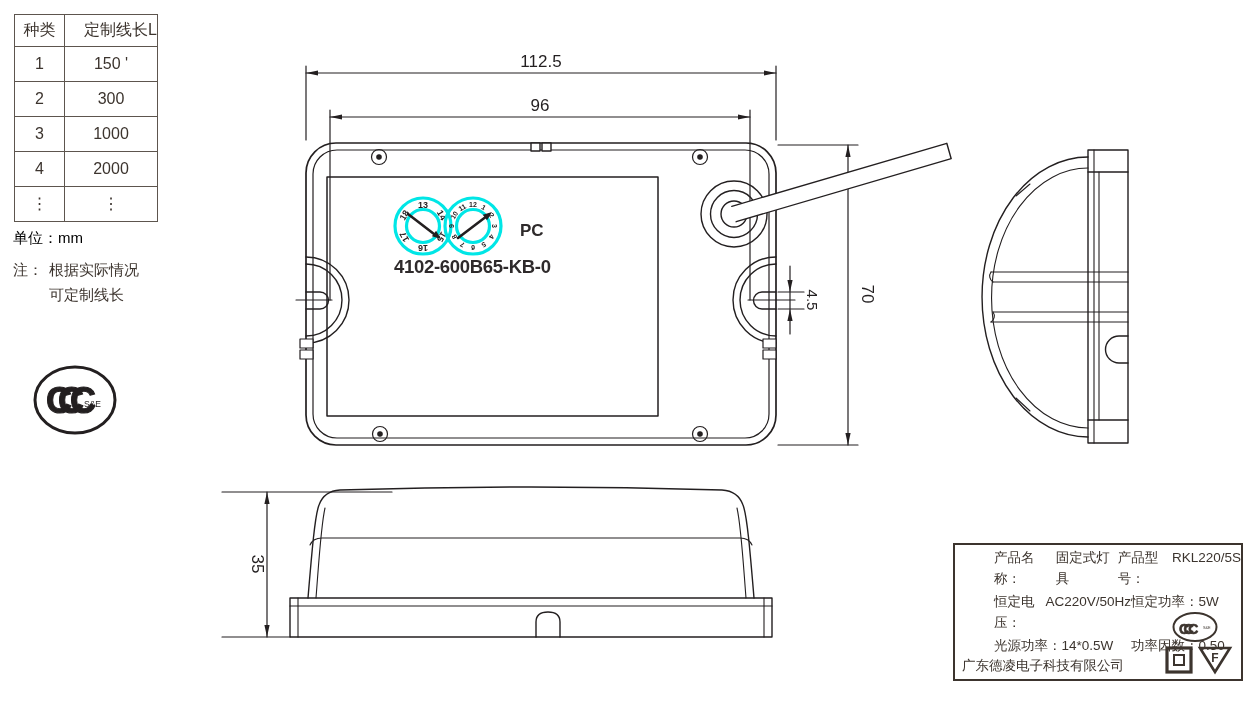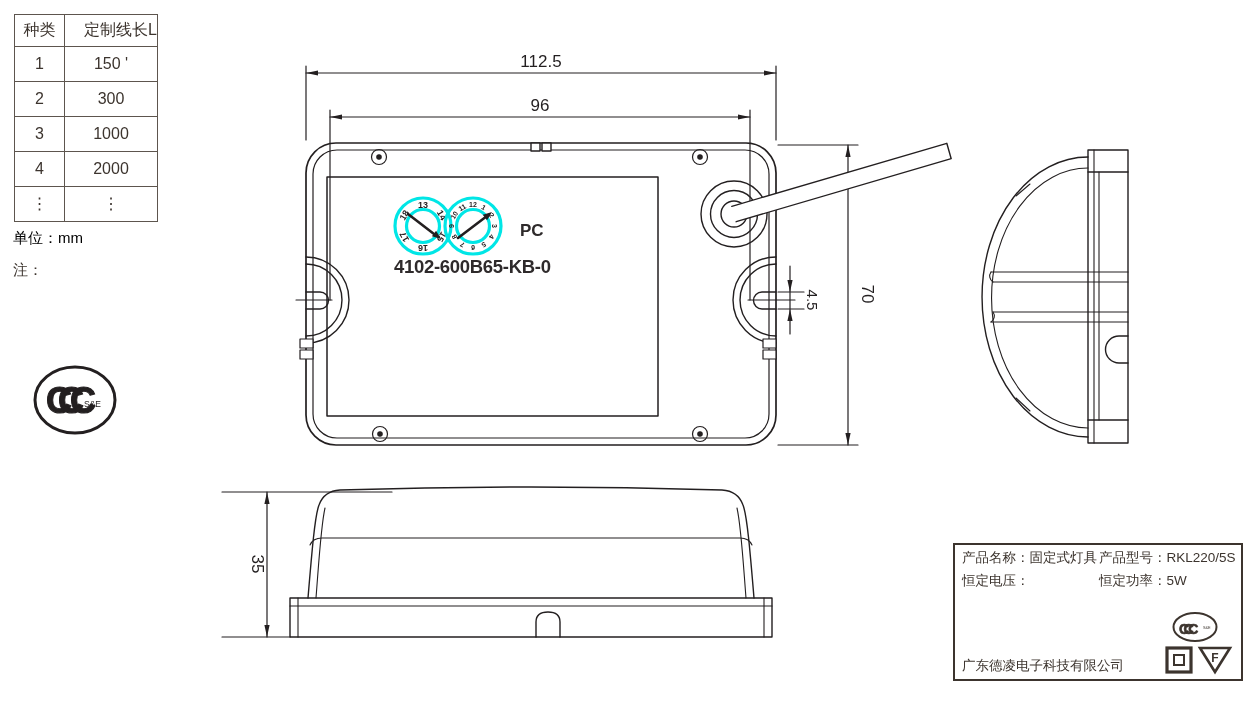--- a/index.html
+++ b/index.html
@@ -16,21 +16,21 @@
   
   .unit-note{position:absolute;left:13px;top:229px;font-size:15px;color:#000000;}
   .custom-note{position:absolute;left:13px;top:257px;font-size:15px;color:#3c342e;display:flex;line-height:25px;}
   .custom-note .prefix{margin-right:6px;}
   
   .drawing{position:absolute;left:0;top:0;}
   
   .plabel{position:absolute;left:953px;top:543px;width:290px;height:138px;border:2px solid #3c342e;
           box-sizing:border-box;background:#fff;font-size:13.5px;color:#3c342e;}
   .lrow{display:flex;padding-left:7px;line-height:21px;margin-top:2px;}
-  .pair1{width:137px;display:flex;}
+  .pair1{width:137px;display:flex;margin-left:32px;}
   .pair2{display:flex;}
   .company{position:absolute;left:7px;bottom:4px;font-size:13.5px;}
   .cert-icons{position:absolute;right:4px;bottom:2px;}
 </style>
 </head>
 <body>
 
 <div class="stage">
 
   <table class="spec-table">
@@ -58,20 +58,24 @@
     <tr>
       <td class="dots">⋮</td>
       <td class="dots">⋮</td>
     </tr>
   </tbody>
     </table>
 
   <div class="unit-note">单位：mm</div>
   <div class="custom-note">
     <span class="prefix">注：</span>
+    <span>
+      <span>根据实际情况</span><br>
+      <span>可定制线长</span>
+    </span>
   </div>
 
   <svg class="drawing" width="1246" height="701" viewBox="0 0 1246 701" fill="none" stroke-linecap="round" stroke-linejoin="round">
 
     <g stroke="#231f20">
       <ellipse cx="75" cy="400" rx="40" ry="33" stroke-width="3"></ellipse>
       <text x="46" y="413" font-size="36" font-weight="bold" letter-spacing="-14" fill="#231f20" stroke="#231f20" stroke-width="1">CCC</text>
       <text x="84" y="407" font-size="8.5" fill="#231f20" stroke="none">S&amp;E</text>
     </g>
 
@@ -267,24 +271,35 @@
         <span>固定式灯具</span>
       </span>
       <span class="pair2">
         <span>产品型号：</span>
         <span>RKL220/5S</span>
       </span>
     </div>
     <div class="lrow">
       <span class="pair1">
         <span>恒定电压：</span>
+        <span>AC220V/50Hz</span>
       </span>
       <span class="pair2">
         <span>恒定功率：</span>
         <span>5W</span>
+      </span>
+    </div>
+    <div class="lrow">
+      <span class="pair1">
+        <span>光源功率：</span>
+        <span>14*0.5W</span>
+      </span>
+      <span class="pair2">
+        <span>功率因数：</span>
+        <span>0.50</span>
       </span>
     </div>
     <div class="company">广东德凌电子科技有限公司</div>
     <svg class="cert-icons" width="74" height="66" viewBox="0 0 74 66" fill="none">
       <g stroke="#3c342e">
         <ellipse cx="32" cy="16" rx="21.5" ry="14" stroke-width="2"></ellipse>
         <text x="16" y="23" font-size="14" font-weight="bold" letter-spacing="-5.5" fill="#3c342e" stroke="#3c342e" stroke-width="0.6">CCC</text>
         <text x="40" y="18" font-size="3.8" fill="#3c342e" stroke="none">S&amp;E</text>
       </g>
       <g stroke="#3c342e">

